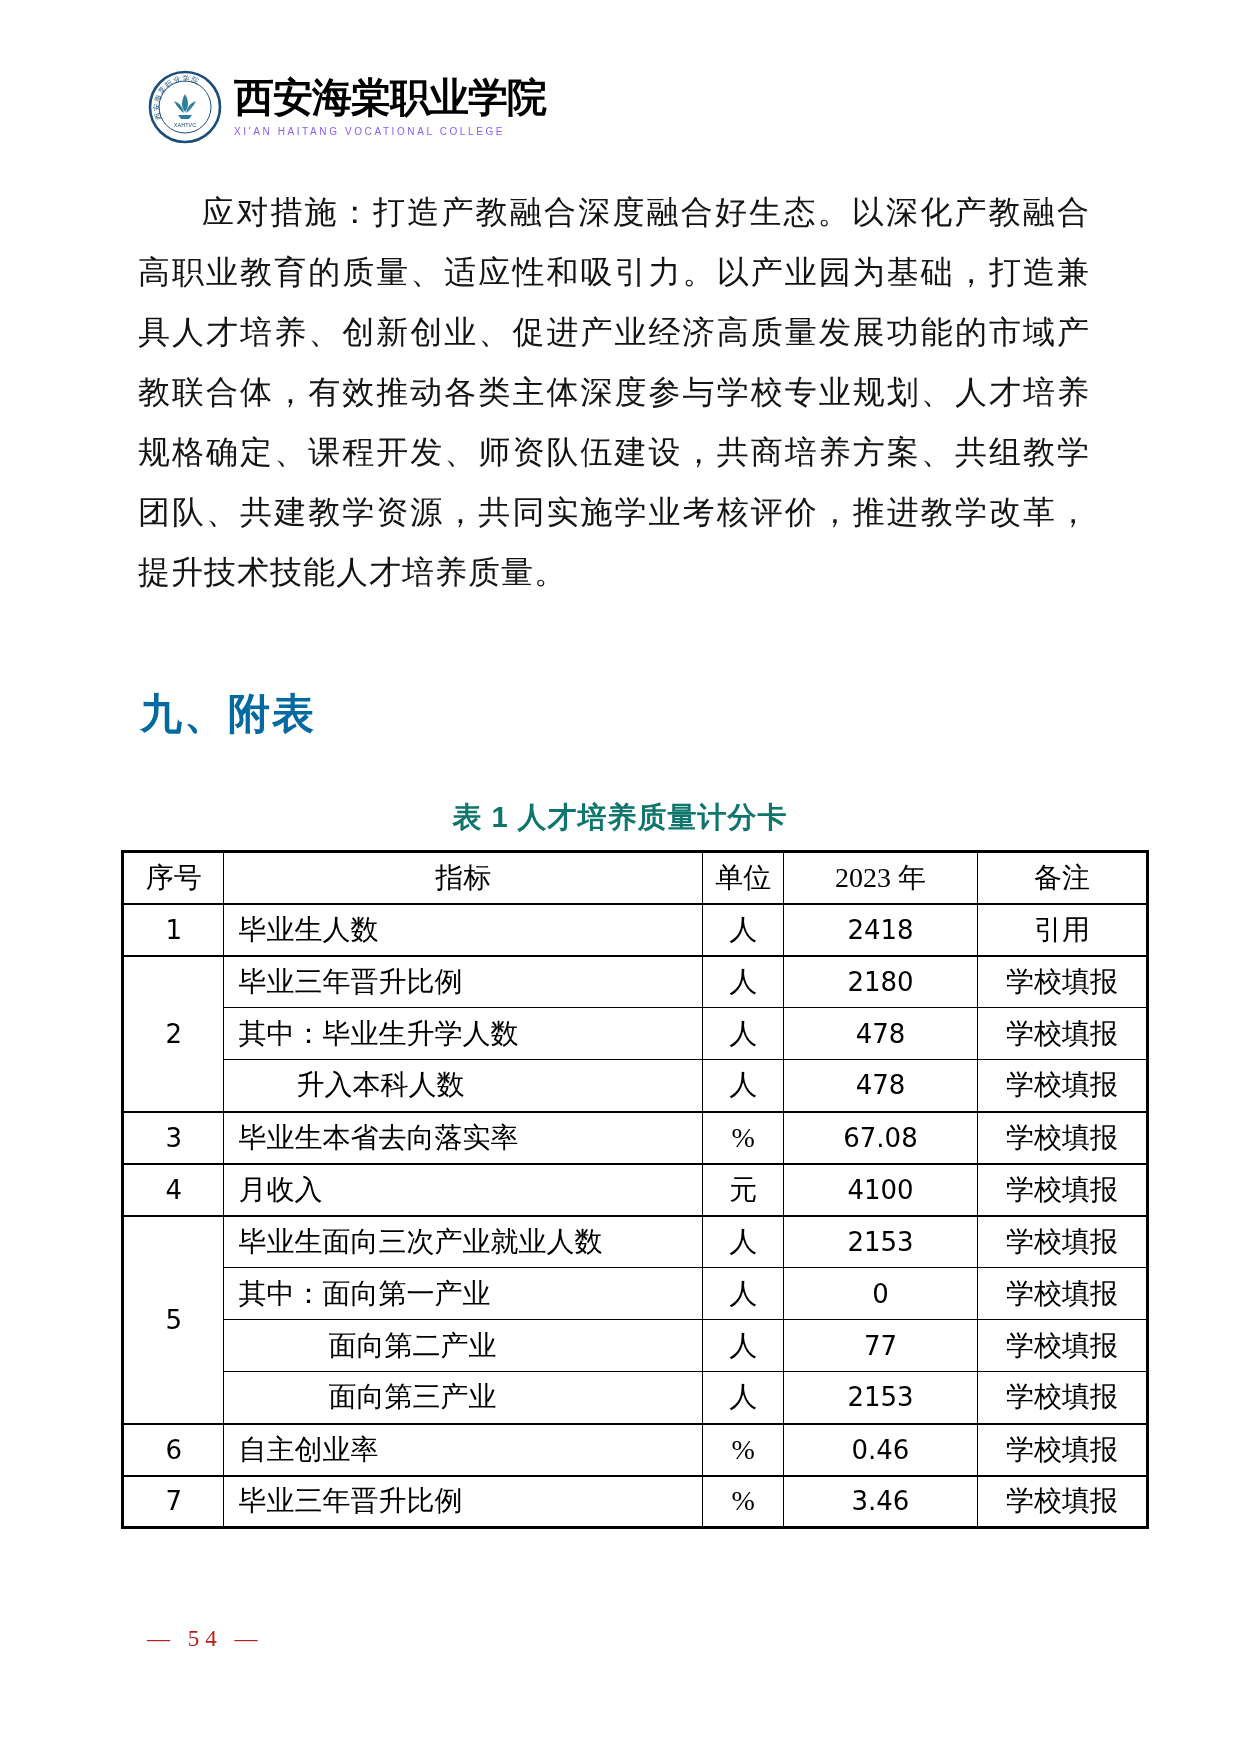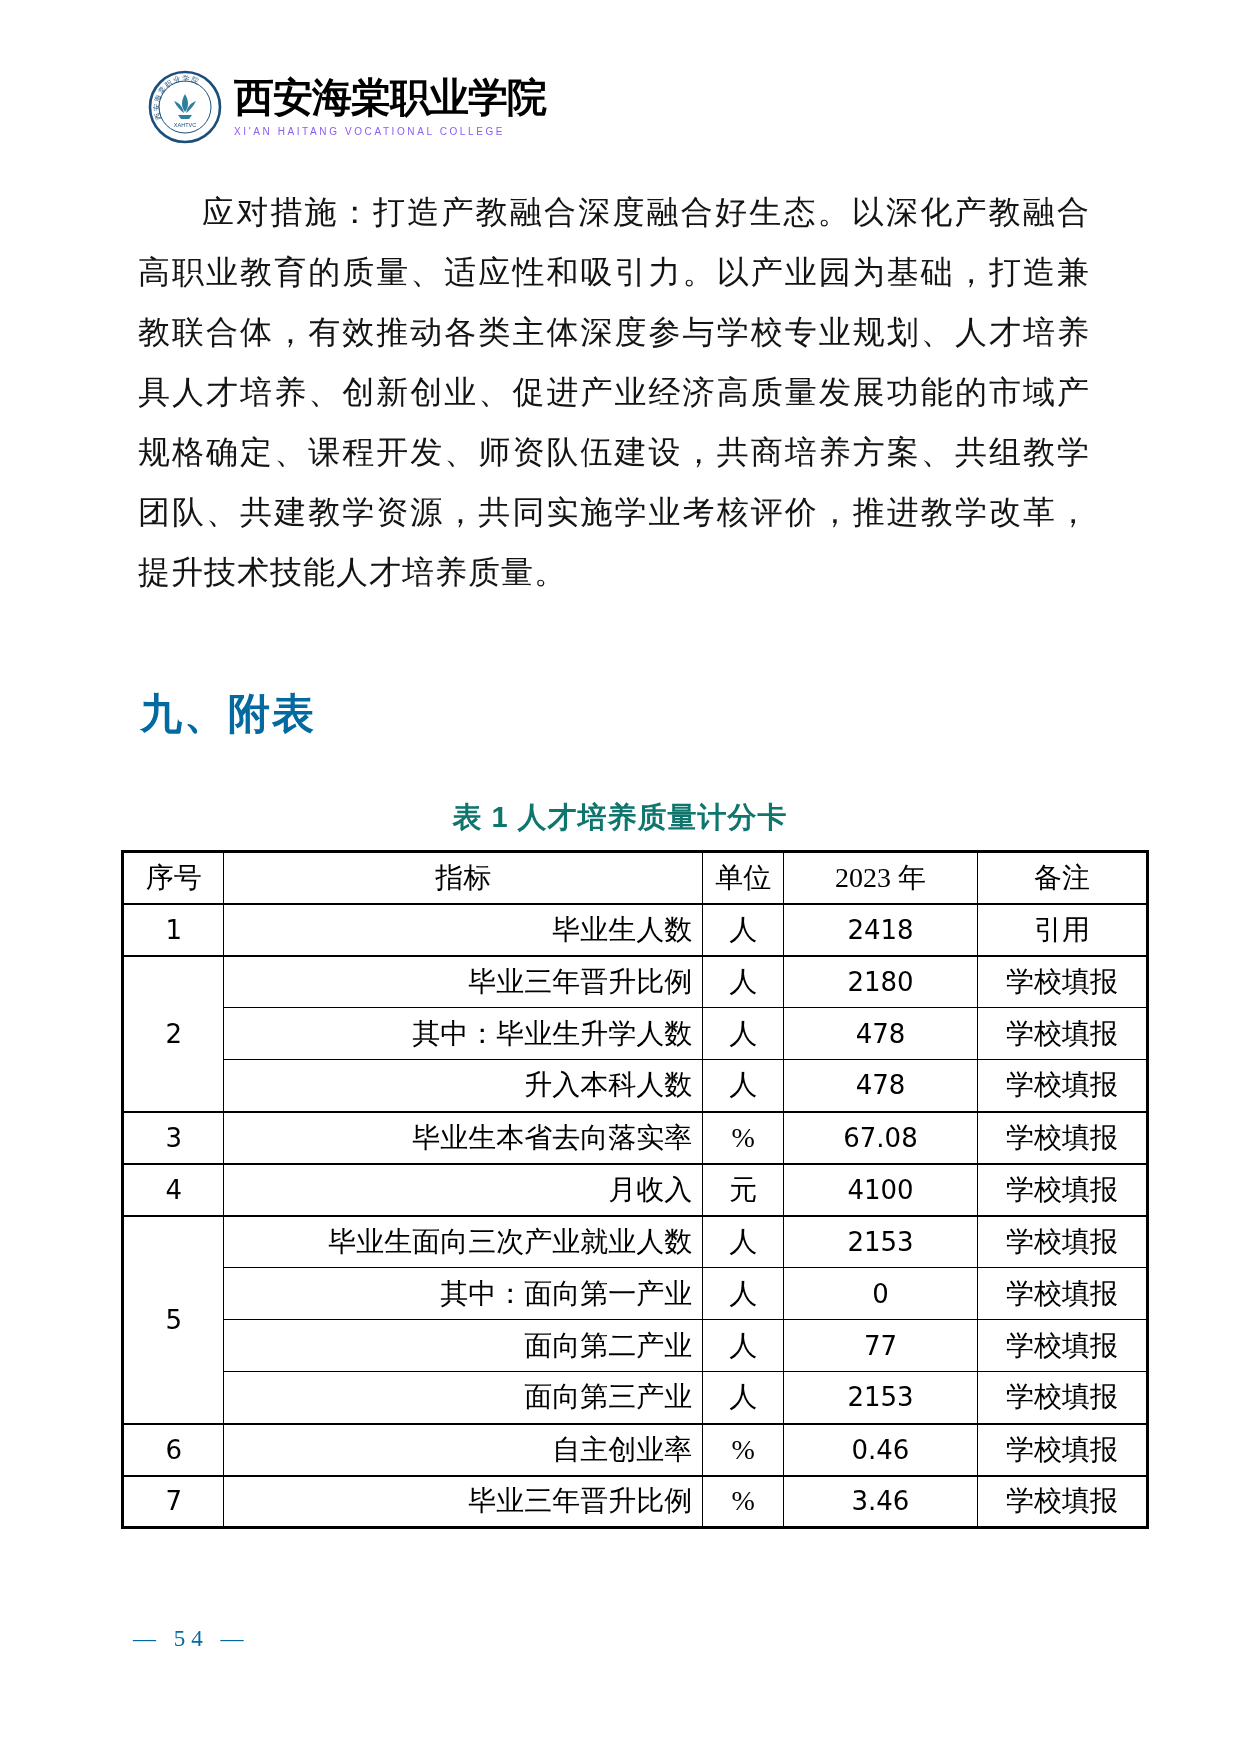--- a/index.html
+++ b/index.html
@@ -70,32 +70,32 @@
     font-size: 28px; color: #000;
   }
   .scorecard th, .scorecard td {
     border: 1.5px solid #000;
     height: 52px; padding: 0 10px;
     text-align: center; vertical-align: middle;
     font-weight: normal;
     overflow: hidden; white-space: nowrap;
   }
   .scorecard tr.thick th, .scorecard tr.thick td { border-top-width: 2.5px; }
-  .scorecard td.c-ind { text-align: right; padding-left: 14px; }
+  .scorecard td.c-ind { text-align: left; padding-left: 14px; }
   .scorecard td.ind1 { padding-left: 72px; }
   .scorecard td.ind2 { padding-left: 104px; }
   .scorecard td.c-no, .scorecard td.c-val {
     font-family: "DejaVu Sans", sans-serif; font-size: 26px;
   }
   .scorecard th.h-year { font-family: "Liberation Serif", serif; }
 
   
   .page-footer {
-    position: absolute; left: 133px; top: 1626px;
-    font-size: 23px; color: #0369a1; letter-spacing: 6px;
+    position: absolute; left: 147px; top: 1626px;
+    font-size: 23px; color: #b91c1c; letter-spacing: 6px;
     font-family: "Liberation Serif", serif;
   }
 </style>
 </head>
 <body>
 
 <div class="page-header">
 
   <svg class="seal" viewBox="0 0 74 74">
     <circle cx="37" cy="37" r="35" fill="none" stroke="#1b4f7a" stroke-width="2.6"></circle>
@@ -119,22 +119,22 @@
   <div class="brand">
     <div class="brand-zh">西安海棠职业学院</div>
     <div class="brand-en">XI'AN HAITANG VOCATIONAL COLLEGE</div>
   </div>
 
 </div>
 
 <div class="body-paragraph">
   <div class="pline first">应对措施：打造产教融合深度融合好生态。以深化产教融合</div>
   <div class="pline">高职业教育的质量、适应性和吸引力。以产业园为基础，打造兼</div>
+  <div class="pline">具人才培养、创新创业、促进产业经济高质量发展功能的市域产</div>
   <div class="pline">教联合体，有效推动各类主体深度参与学校专业规划、人才培养</div>
-  <div class="pline">具人才培养、创新创业、促进产业经济高质量发展功能的市域产</div>
   <div class="pline">规格确定、课程开发、师资队伍建设，共商培养方案、共组教学</div>
   <div class="pline">团队、共建教学资源，共同实施学业考核评价，推进教学改革，</div>
   <div class="pline last">提升技术技能人才培养质量。</div>
 </div>
 
 <div class="section-heading">九、附表</div>
 
 <div class="table-title">表 1  人才培养质量计分卡</div>
 
 <div class="scorecard-wrap">

